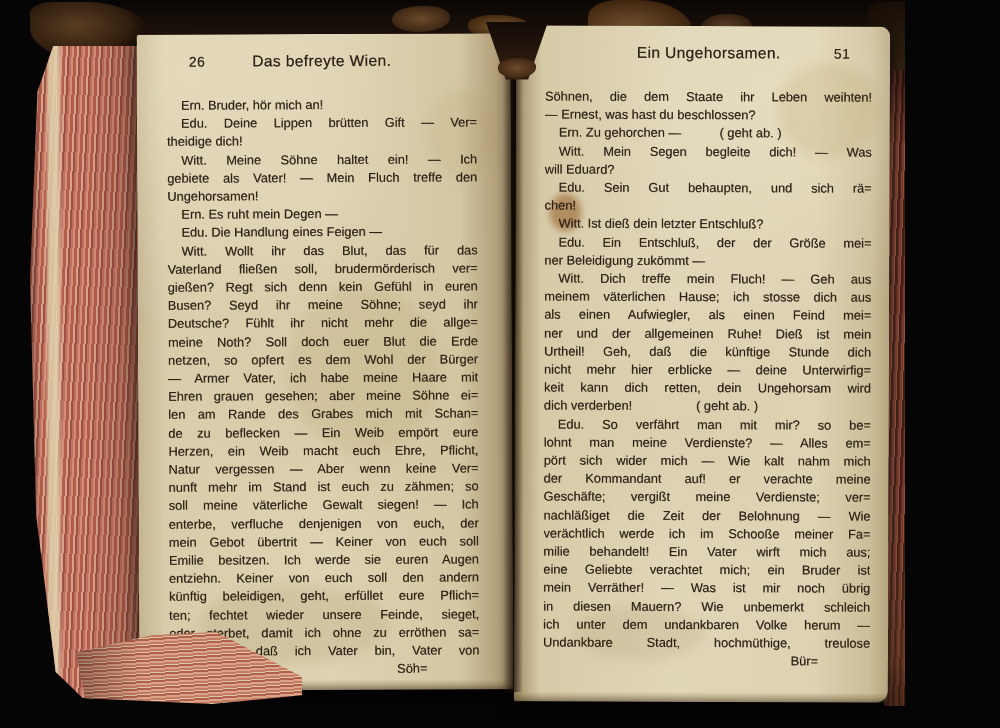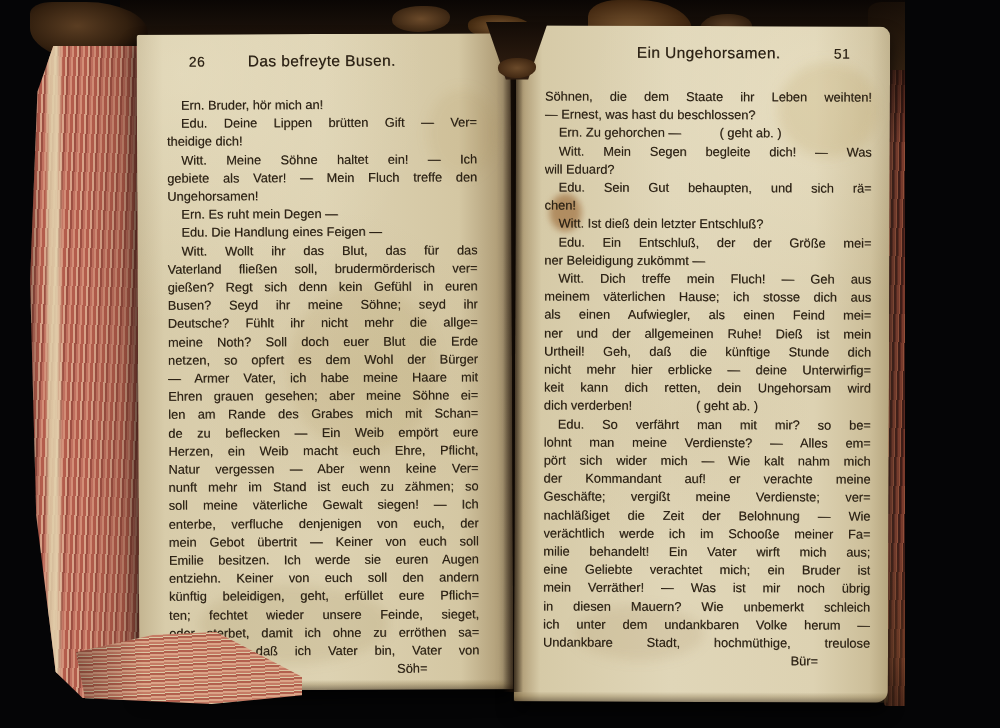--- a/index.html
+++ b/index.html
@@ -164,21 +164,21 @@
   <div class="fore-edge-left"></div>
   <div class="page-edges-right"></div>
 
   <div class="page page-left">
     <div class="stain stain-l1"></div>
     <div class="stain stain-l2"></div>
     <div class="stain stain-l3"></div>
     <div class="page-inner">
       <div class="page-header">
         <span class="page-num">26</span>
-        <span class="page-title">Das befreyte Busen.</span>
+        <span class="page-title">Das befreyte Wien.</span>
       </div>
       <div class="page-body">
           <div class="line indent">Ern. Bruder, hör mich an!</div>
           <div class="line indent full">Edu. Deine Lippen brütten Gift — Ver=</div>
           <div class="line">theidige dich!</div>
           <div class="line indent full">Witt. Meine Söhne haltet ein! — Ich</div>
           <div class="line full">gebiete als Vater! — Mein Fluch treffe den</div>
           <div class="line">Ungehorsamen!</div>
           <div class="line indent">Ern. Es ruht mein Degen —</div>
           <div class="line indent">Edu. Die Handlung eines Feigen —</div>

